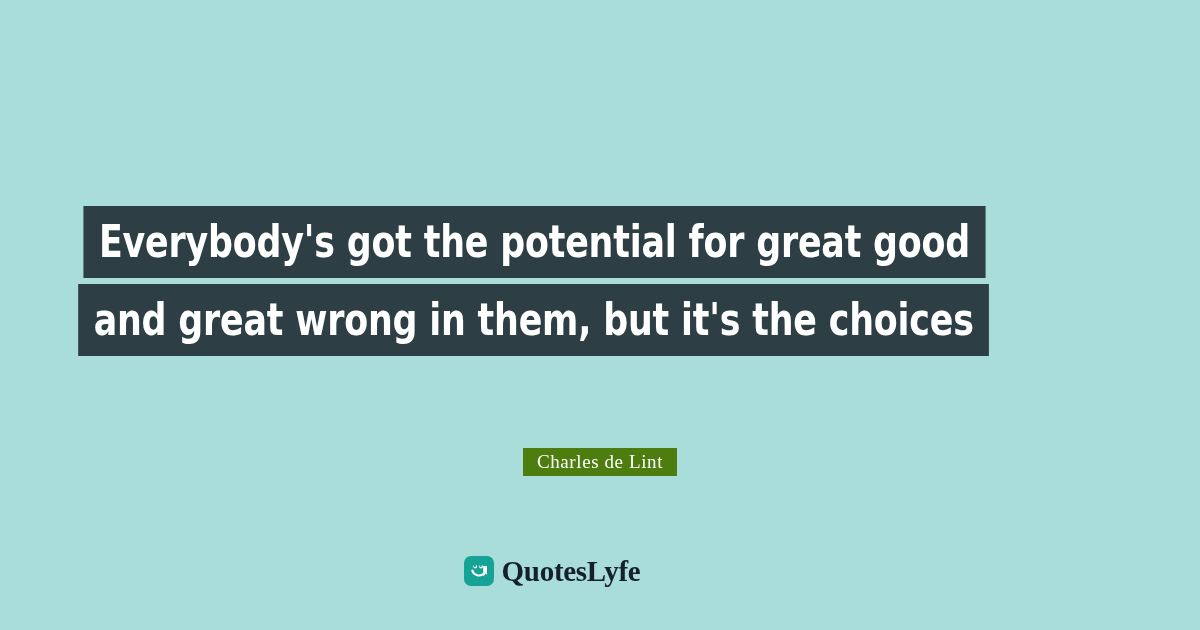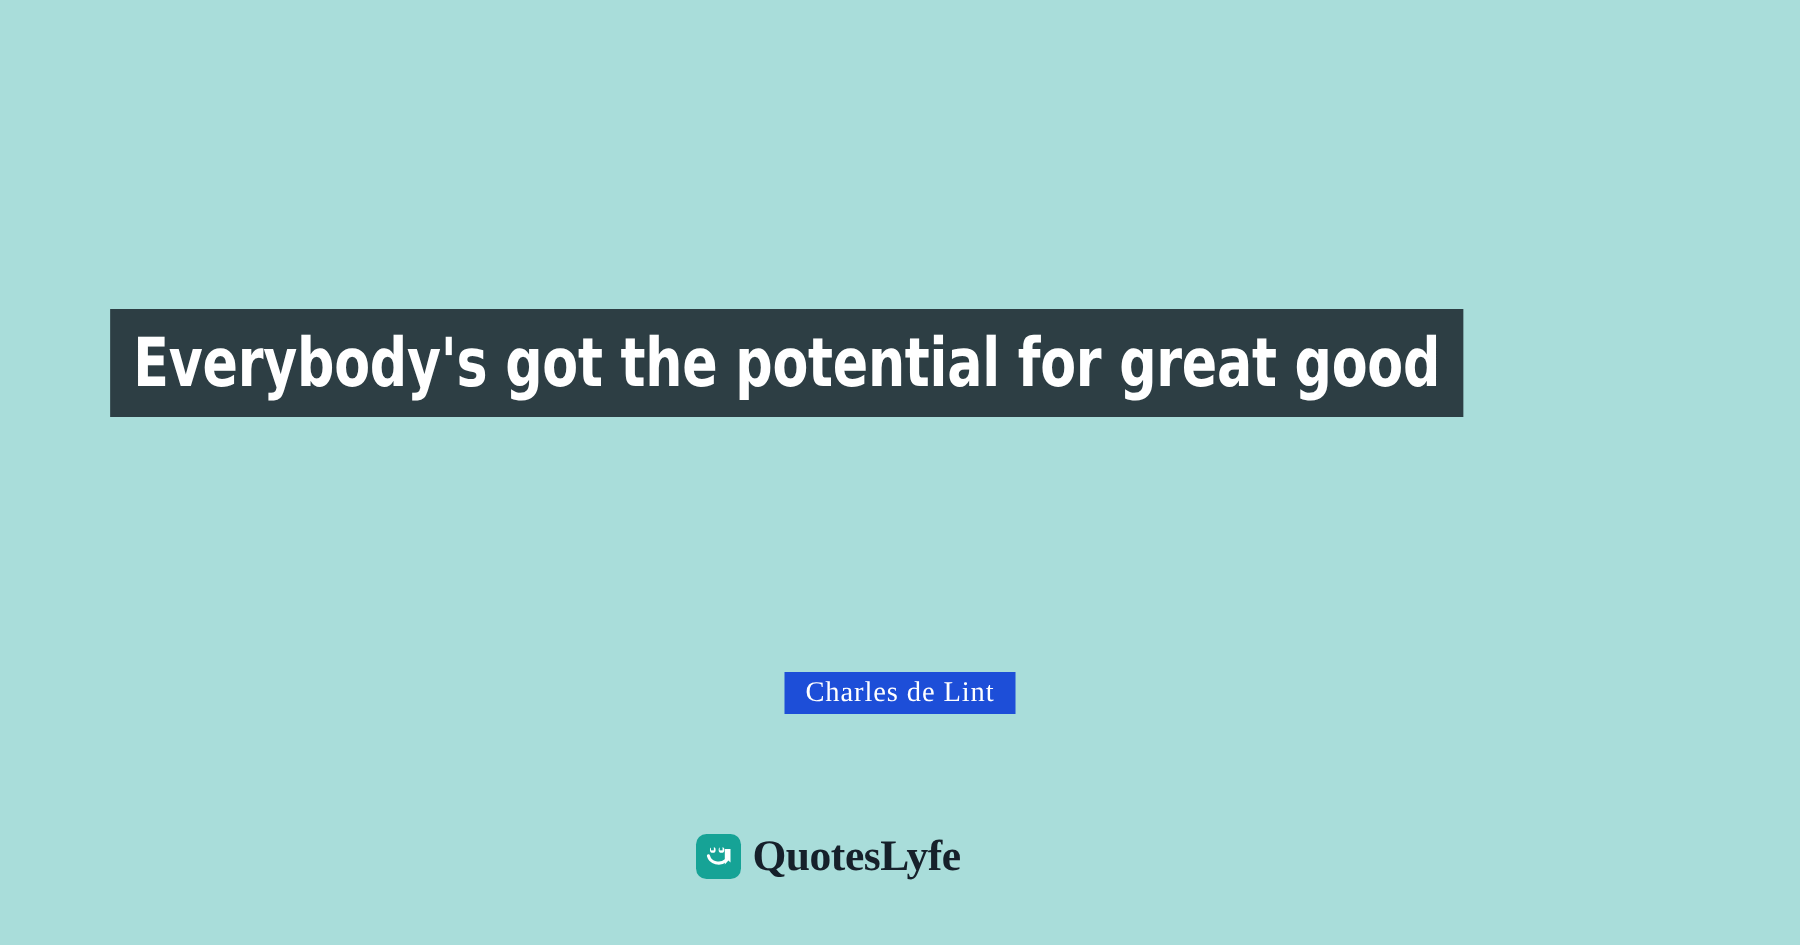--- a/index.html
+++ b/index.html
@@ -24,21 +24,21 @@
     box-sizing: border-box;
   }
 
   
   #quote-block {
     position: absolute;
     top: 206px;
     left: 0;
     width: 1068px;
     display: flex;
-    flex-direction: row;
+    flex-direction: column;
     align-items: center;
   }
 
   .quote-line {
     background: #2d3e44;
     color: #ffffff;
     font-family: "Liberation Sans Narrow", "DejaVu Sans Condensed", "Liberation Sans", sans-serif;
     font-weight: bold;
     font-size: 45px;
     line-height: 72px;
@@ -61,21 +61,21 @@
   
   #author-row {
     position: absolute;
     top: 448px;
     left: 0;
     width: 1200px;
     display: flex;
     justify-content: center;
   }
   #author-badge {
-    background: #1d4ed8;
+    background: #4d7c0f;
     color: #ffffff;
     font-family: "Liberation Serif", "DejaVu Serif", serif;
     font-size: 19px;
     line-height: 28px;
     height: 28px;
     padding: 0 14px;
     white-space: nowrap;
     letter-spacing: 0.6px;
   }
 
@@ -115,20 +115,23 @@
 <body>
 
 <div id="card">
 
   <div id="quote-block">
 
     <div class="quote-line-wrap">
       <div class="quote-line">Everybody's got the potential for great good</div>
     </div>
 
+    <div class="quote-line-wrap">
+      <div class="quote-line">and great wrong in them, but it's the choices</div>
+    </div>
 
 
   </div>
 
   <div id="author-row">
     <div id="author-badge">Charles de Lint</div>
   </div>
 
   <div id="logo-row">
     <div id="logo-mark">

